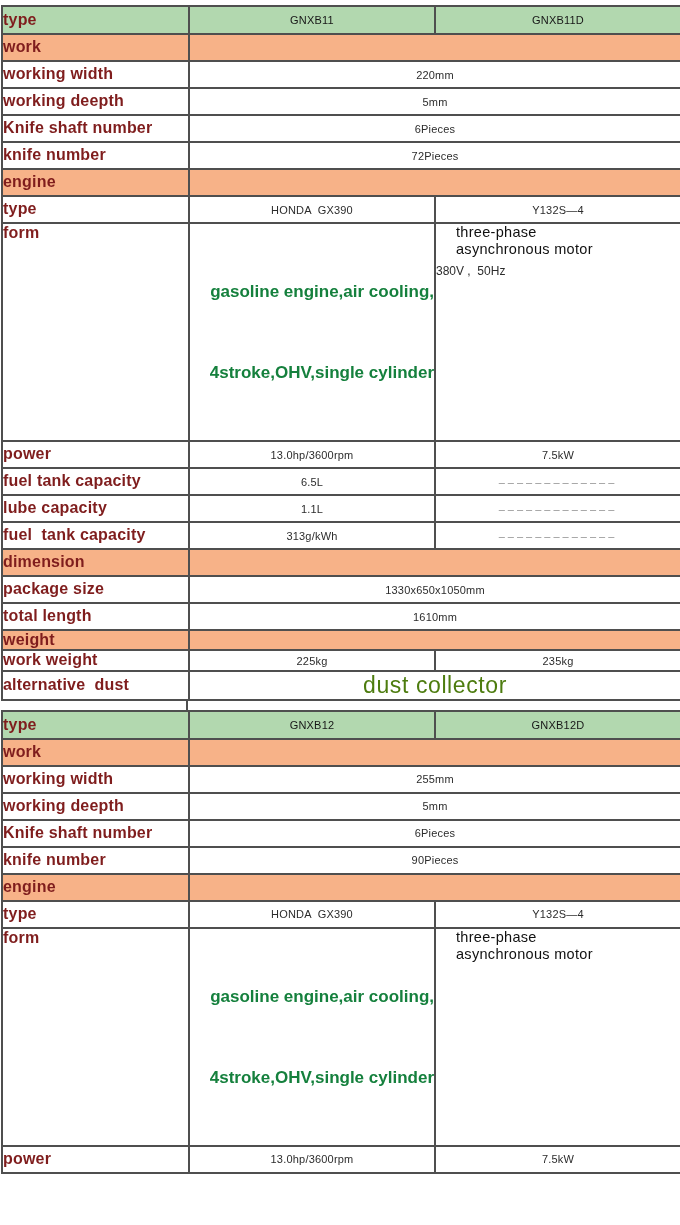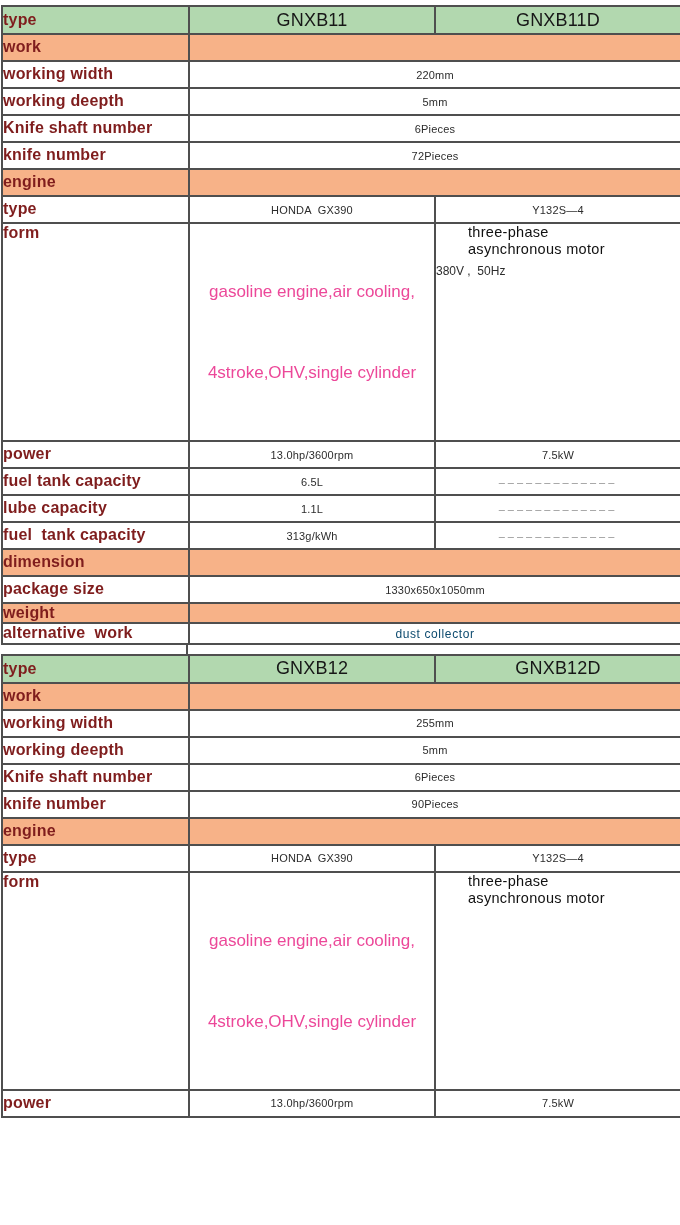--- a/index.html
+++ b/index.html
@@ -22,28 +22,28 @@
     font-weight:bold;font-size:16px;color:#7f1d1d;
     padding:1px 2px 1px 8px;text-align:left;white-space:pre-wrap;
     letter-spacing:0.2px;line-height:1.15;
   }
   tr.head td{background:var(--header-green);}
   tr.section td{background:var(--section-salmon);}
   .val{
     text-align:center;font-size:11px;color:#2c2c2c;
     white-space:pre-wrap;letter-spacing:0.2px;
   }
-  .hval{font-size:18px;color:#171717;}
+  .hval{font-size:11px;color:#171717;}
   .dash{color:var(--dash-gray);font-size:11px;letter-spacing:3px;}
   .form-label{vertical-align:top;padding-top:5px;}
-  .form-a{font-size:17px;color:#ec4899;text-align:center;line-height:27px;vertical-align:top;padding-top:2px;white-space:pre-wrap;}
+  .form-a{font-size:17px;color:#15803d;text-align:right;line-height:27px;vertical-align:top;padding-top:2px;white-space:pre-wrap;font-weight:bold;}
   .form-b{vertical-align:top;padding-top:4px;}
-  .fb-line{font-size:14.5px;color:#101010;line-height:17px;padding-left:32px;letter-spacing:0.3px;white-space:pre-wrap;}
+  .fb-line{font-size:14.5px;color:#101010;line-height:17px;padding-left:20px;letter-spacing:0.3px;white-space:pre-wrap;}
   .fb-volt{font-size:12px;color:#2c2c2c;text-align:left;margin-top:6px;white-space:pre-wrap;}
-  .big-val{font-size:12px;letter-spacing:0.6px;color:#0c4a6e;}
+  .big-val{font-size:23px;letter-spacing:0.6px;color:#4d7c0f;}
   .tbl-gap{height:9px;position:relative;}
   .tbl-gap .vline{position:absolute;left:186px;top:0;bottom:0;width:2px;background:var(--border);}
 </style>
 </head>
 <body>
 
 <div class="sheet">
 
   <table class="spec">
     <colgroup>
@@ -119,26 +119,35 @@
       <td class="val dash">–––––––––––––</td>
     </tr>
     <tr class="section">
       <td class="label">dimension</td>
       <td colspan="2"></td>
     </tr>
     <tr>
       <td class="label">package size</td>
       <td class="val" colspan="2">1330x650x1050mm</td>
     </tr>
+    <tr>
+      <td class="label">total length</td>
+      <td class="val" colspan="2">1610mm</td>
+    </tr>
     <tr class="section tall">
       <td class="label">weight</td>
       <td colspan="2"></td>
     </tr>
     <tr class="tall">
-      <td class="label">alternative  work</td>
+      <td class="label">work weight</td>
+      <td class="val">225kg</td>
+      <td class="val">235kg</td>
+    </tr>
+    <tr class="tall">
+      <td class="label">alternative  dust</td>
       <td class="val big-val" colspan="2">dust collector</td>
     </tr>
   </tbody>
     </table>
 
   <div class="tbl-gap">
       <div class="vline"></div>
     </div>
 
   <table class="spec">

